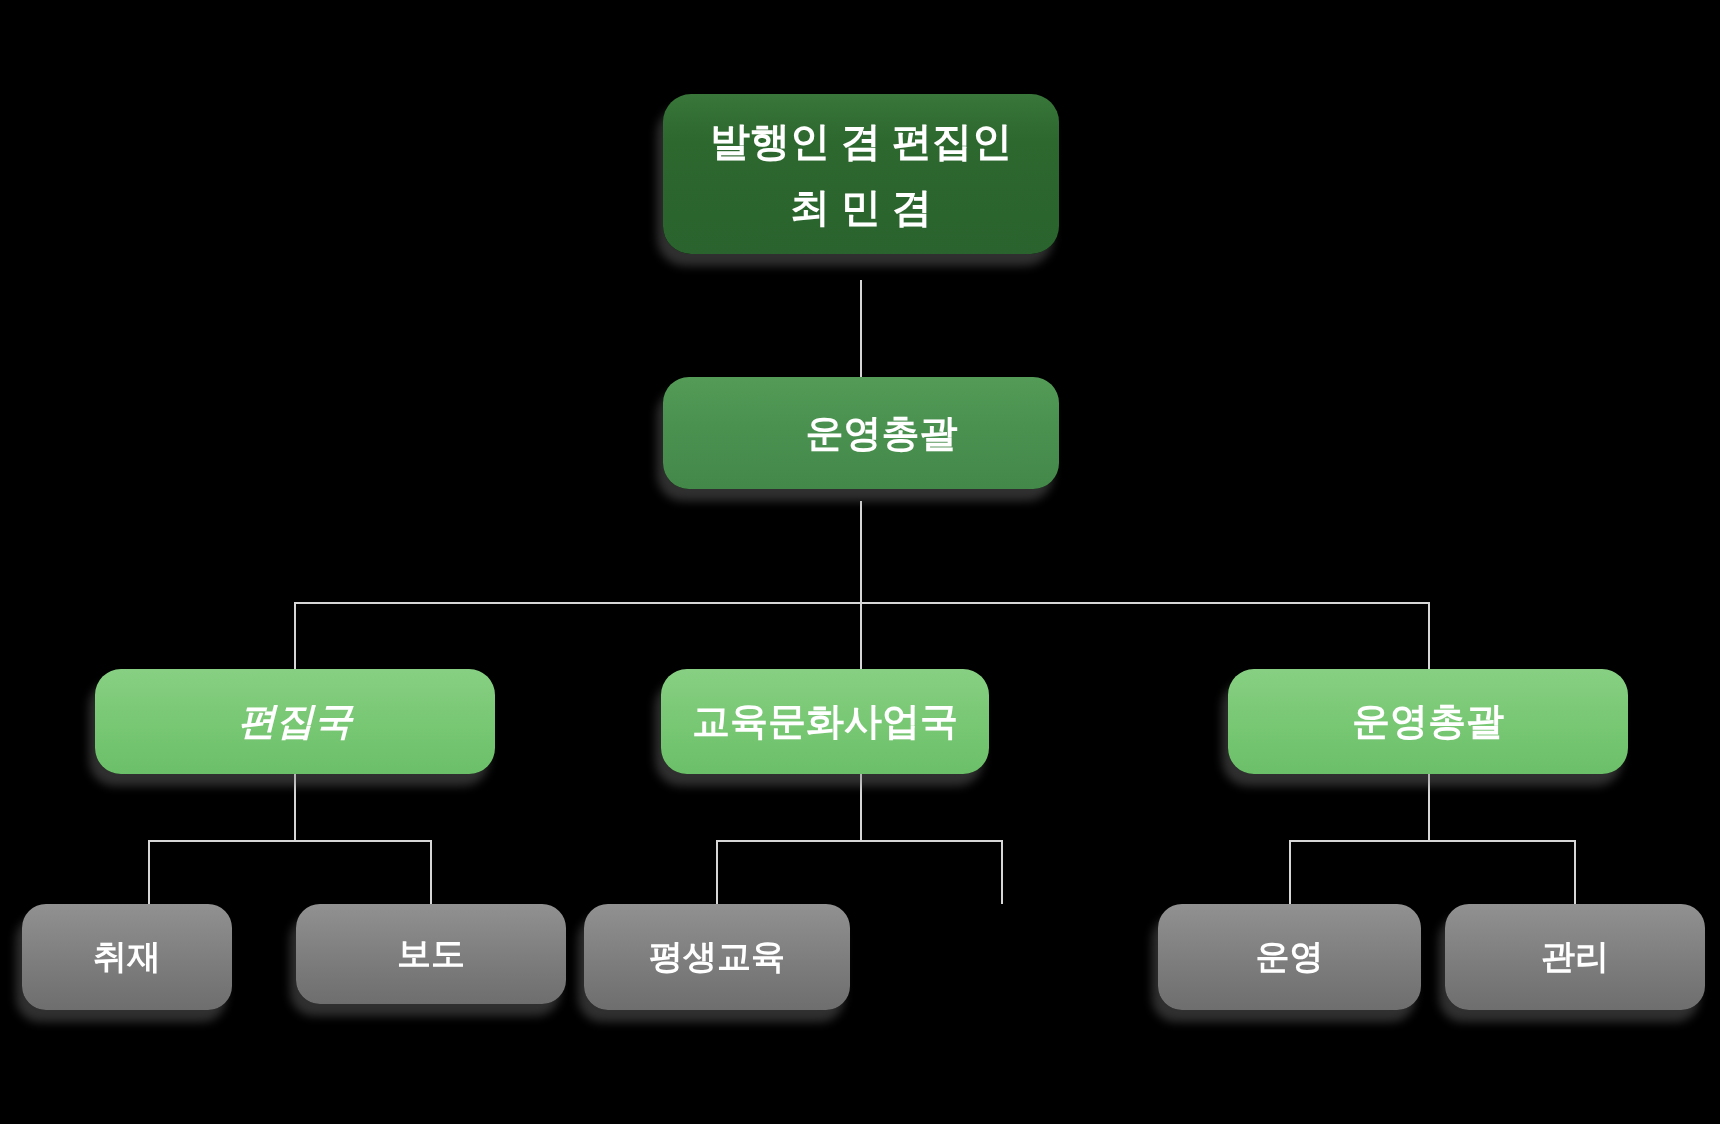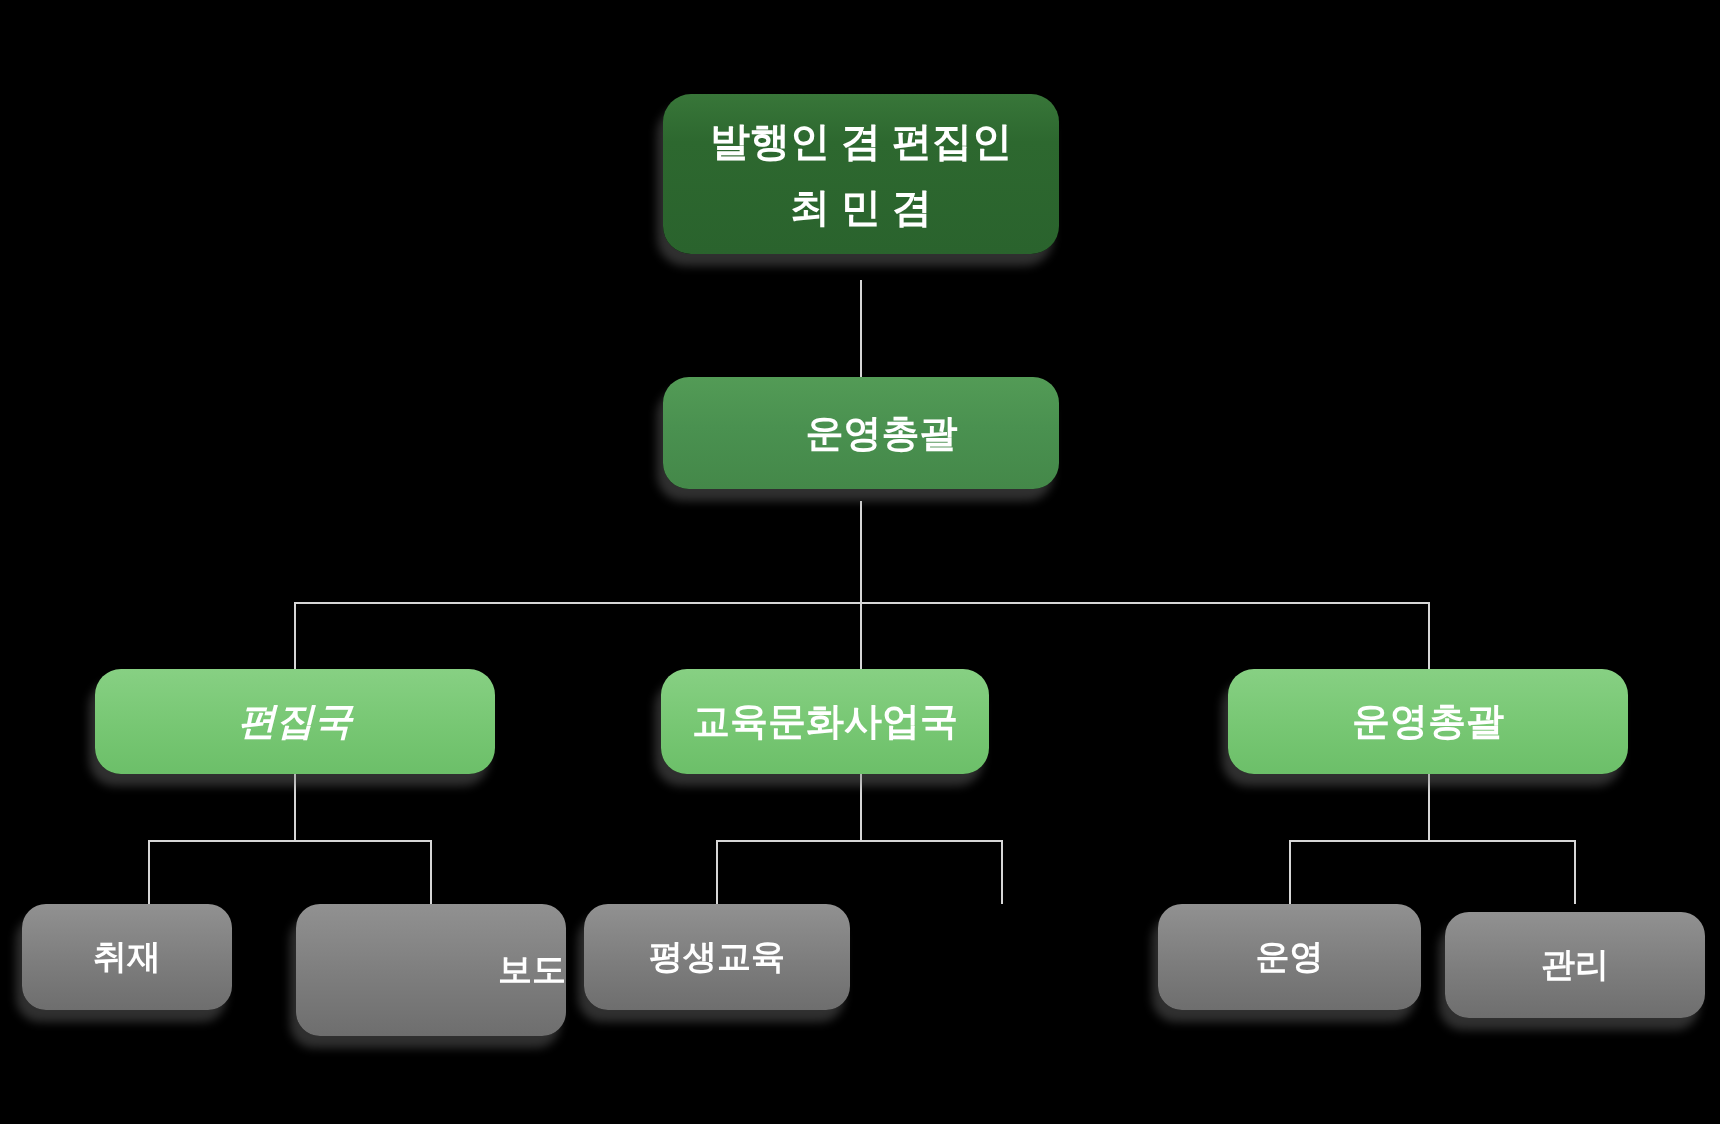--- a/index.html
+++ b/index.html
@@ -95,26 +95,26 @@
   <div class="node l3" style="left:661px; top:669px; width:328px; height:105px;font-family:Liberation Mono, monospace;">
     <div>교육문화사업국</div>
   </div>
   <div class="node l3" style="left:1228px; top:669px; width:400px; height:105px;">
     <div>운영총괄</div>
   </div>
 
   <div class="node l4" style="left:22px; top:904px; width:210px; height:106px;">
     <div>취재</div>
   </div>
-  <div class="node l4" style="left:296px; top:904px; width:270px; height:132px;align-items:flex-end;">
+  <div class="node l4" style="left:296px; top:904px; width:270px; height:100px;">
     <div>보도</div>
   </div>
   <div class="node l4" style="left:584px; top:904px; width:266px; height:106px;justify-content:center;">
     <div>평생교육</div>
   </div>
   <div class="node l4" style="left:1158px; top:904px; width:263px; height:106px;">
     <div>운영</div>
   </div>
-  <div class="node l4" style="left:1445px; top:904px; width:260px; height:106px;margin-top:8px;">
+  <div class="node l4" style="left:1445px; top:904px; width:260px; height:106px;">
     <div>관리</div>
   </div>
 
 </div>
 
 </body></html>

